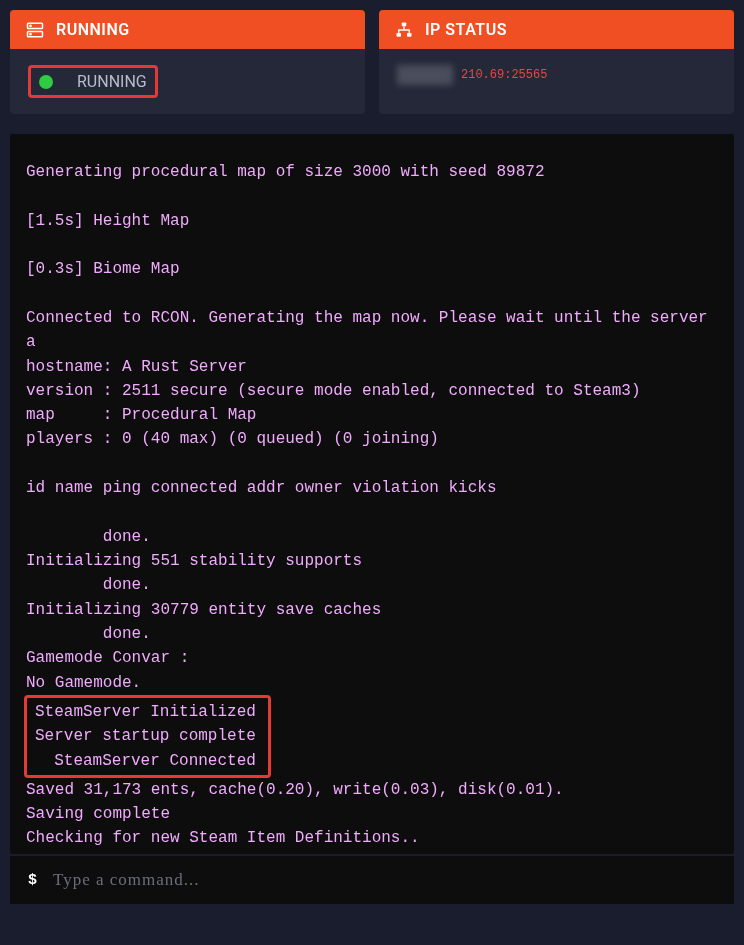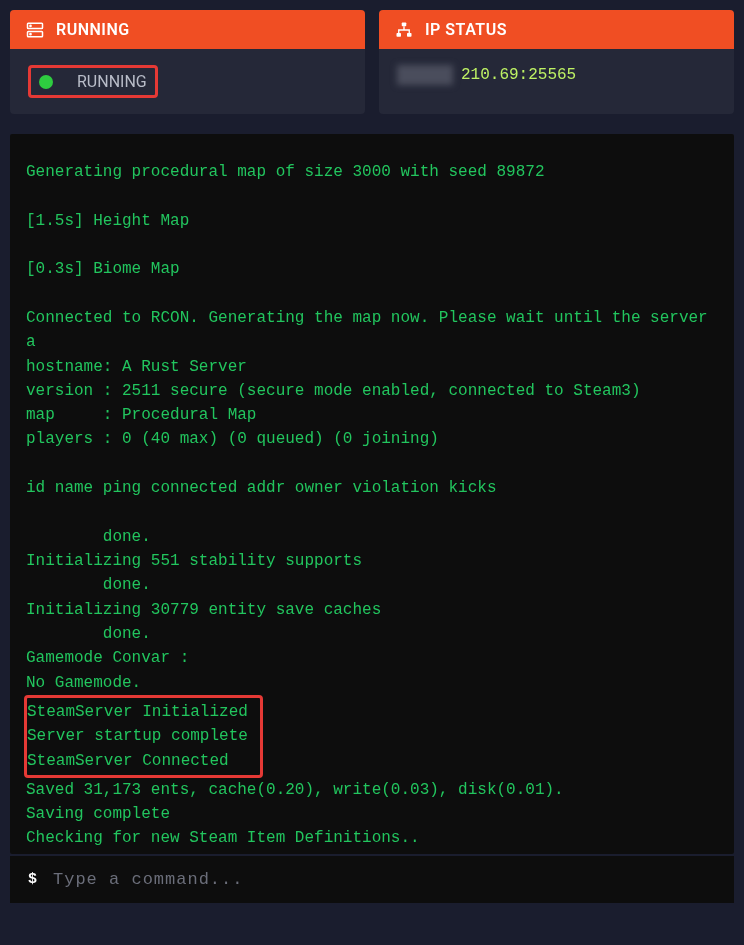--- a/index.html
+++ b/index.html
@@ -70,42 +70,43 @@
     }
     .ip-blur {
       width: 56px;
       height: 20px;
       background-color: #4a4d5c;
       filter: blur(3px);
       margin-right: -2px;
     }
     .ip-visible {
       font-family: "Courier New", monospace;
-      color: #bef264;
-      font-size: 16px;
+      color: #ef4444;
+      font-size: 12px;
       text-align: right;
     }
     .console-panel {
       background-color: #0d0d0d;
       border-radius: 2px;
       padding: 26px 16px 20px 16px;
       height: 720px;
       overflow: hidden;
       font-family: "Courier New", Courier, monospace;
-      color: #22c55e;
+      color: #f0abfc;
       font-size: 16px;
       line-height: 1.52;
       white-space: pre-wrap;
     }
     .console-highlight {
       border: 3px solid #e53935;
       border-radius: 4px;
       display: inline-block;
-      padding: 2px 12px 2px 0;
+      padding: 2px 12px 2px 8px;
       margin-left: -2px;
+      text-align: right;
     }
     .command-input-row {
       background-color: #0d0d0d;
       padding: 14px 18px;
       display: flex;
       align-items: center;
       gap: 16px;
       margin-top: 2px;
     }
     .prompt-symbol {
@@ -113,21 +114,21 @@
       font-weight: bold;
       font-family: "Courier New", monospace;
       font-size: 15px;
     }
     .command-input {
       flex: 1;
       background: transparent;
       border: none;
       outline: none;
       color: #d8d8d8;
-      font-family: Liberation Mono, monospace;
+      font-family: Liberation Serif, serif;
       font-size: 17px;
       letter-spacing: 1px;
     }
     .command-input::placeholder {
       color: #6b6e7a;
     }
   </style>
 </head>
 <body>
 

